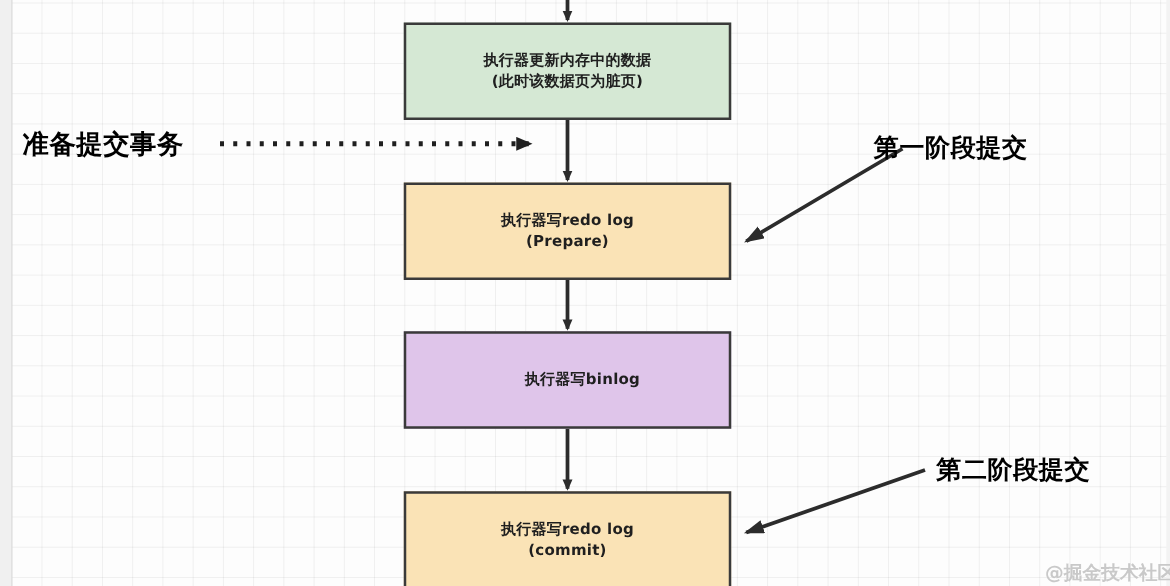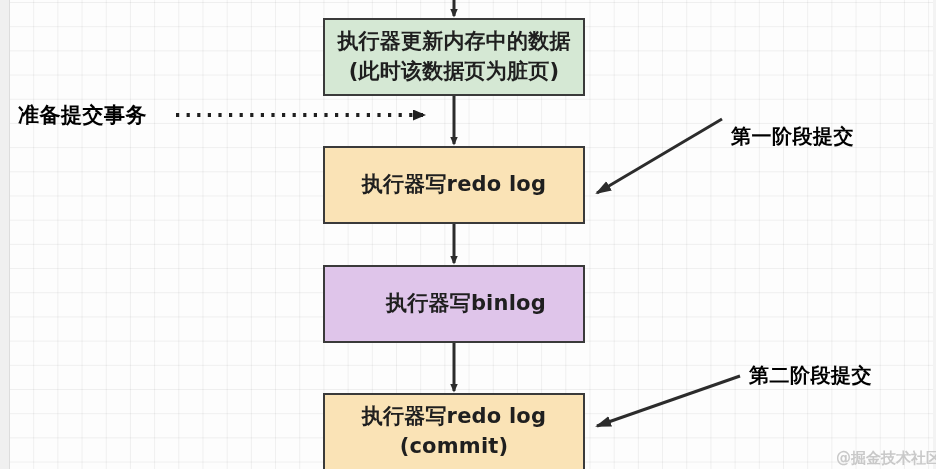--- a/index.html
+++ b/index.html
@@ -46,21 +46,21 @@
   .node {
     position: absolute;
     box-sizing: border-box;
     border: 2px solid #3a3a3a;
     display: flex;
     flex-direction: column;
     align-items: center;
     justify-content: center;
     text-align: center;
     color: #1f1f1f;
-    font-size: 21px;
+    font-size: 12px;
     font-weight: 700;
     line-height: 1.42;
     letter-spacing: 0.2px;
   }
   .node .line2 { font-weight: 600; text-align: right; }
 
   .svg-layer {
     position: absolute;
     inset: 0;
     width: 936px;
@@ -75,23 +75,22 @@
     color: #000000;
     white-space: nowrap;
     letter-spacing: 0.5px;
   }
   #label-prepare-tx {
     left: 18px;
     top: 101px;
     font-size: 21px;
   }
   #label-phase-one {
-    left: 731px;
+    left: 699px;
     top: 105px;
-    margin-top: 18px;
   }
   #label-phase-two {
     left: 749px;
     top: 362px;
   }
   #watermark {
     position: absolute;
     left: 836px;
     top: 449px;
     font-size: 15px;
@@ -145,20 +144,21 @@
     <line x1="740" y1="376" x2="597" y2="426" stroke="#2c2c2c" stroke-width="3" marker-end="url(#thin-arrow)"></line>
   </svg>
 
   <div class="node" style="left:323px; top:18px; width:262px; height:78px; background:#d5e8d4;">
     <span class="line1">执行器更新内存中的数据</span>
     <span class="line2">(此时该数据页为脏页)</span>
   </div>
 
   <div class="node" style="left:323px; top:146px; width:262px; height:78px; background:#fae3b6;">
     <span class="line1">执行器写redo log</span>
+    <span class="line2">(Prepare)</span>
   </div>
 
   <div class="node" style="left:323px; top:265px; width:262px; height:78px; background:#dfc5ea;padding-left:24px;">
     <span class="line1">执行器写binlog</span>
   </div>
 
   <div class="node" style="left:323px; top:393px; width:262px; height:78px; background:#fae3b6;">
     <span class="line1">执行器写redo log</span>
     <span class="line2">(commit)</span>
   </div>

